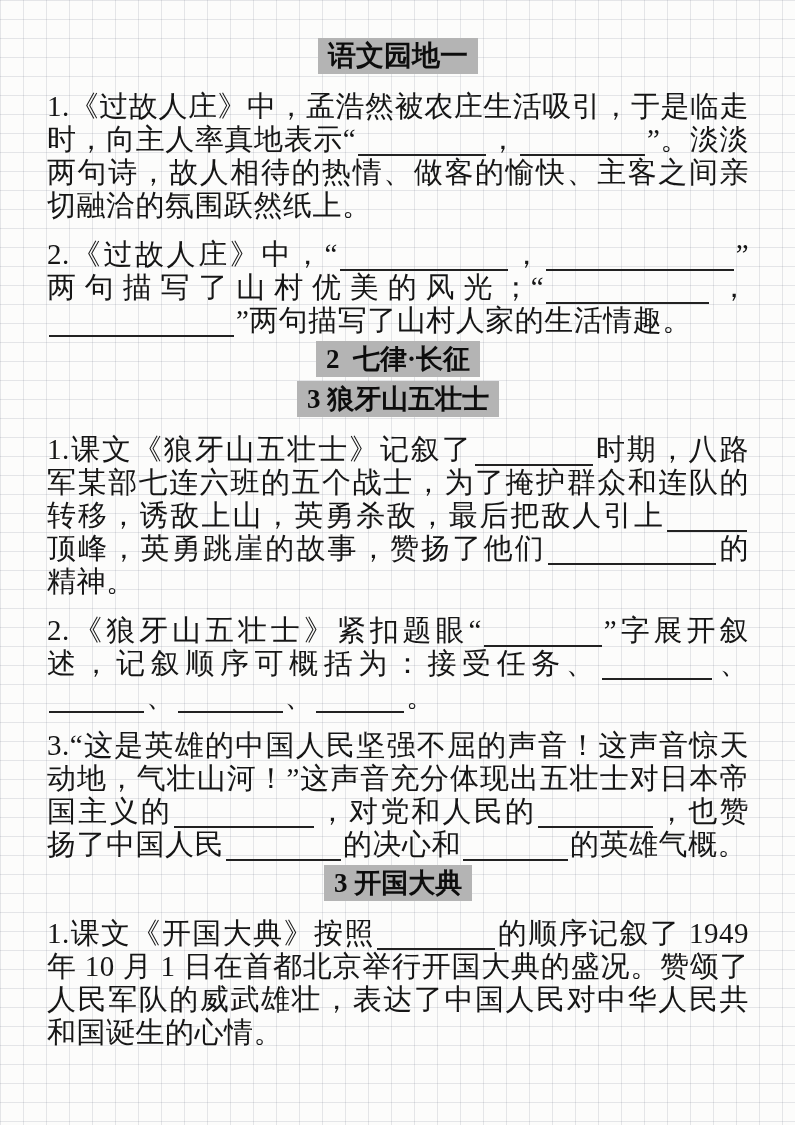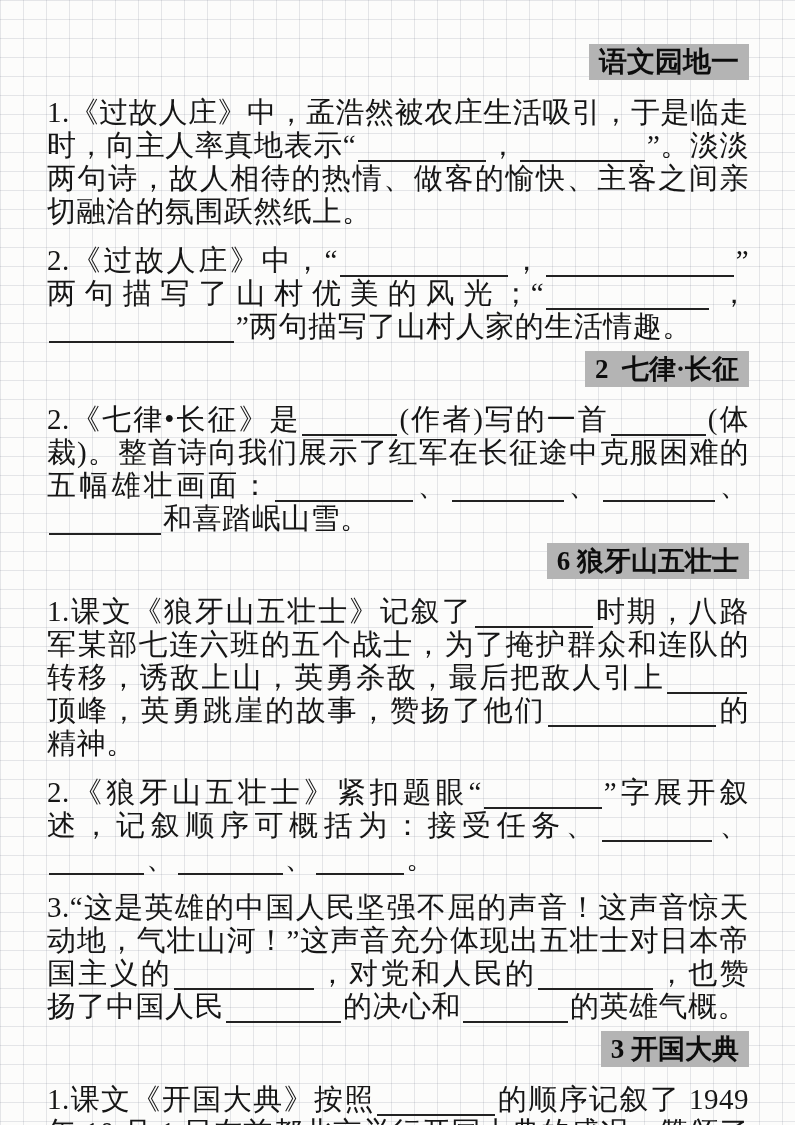--- a/index.html
+++ b/index.html
@@ -25,22 +25,22 @@
       linear-gradient(to right, var(--grid) 1px, transparent 1px),
       linear-gradient(to bottom, var(--grid) 1px, transparent 1px);
     background-size:23px 19px;
   }
   .content{
     position:absolute;
     left:47px;top:36px;
     width:702px;
   }
   .heading-row{
-    text-align:right;
-    margin:8px 0 4px;
+    text-align:center;
+    margin:2px 0 4px;
   }
   .heading{
     display:inline-block;
     background:var(--highlight);
     font-weight:bold;
     font-size:27px;
     line-height:36px;
     padding:0 10px;
     white-space:pre;
     color:#0d0d0d;
@@ -70,21 +70,20 @@
 </style>
 </head>
 <body>
 
 <div class="page">
   <main class="content">
       <div class="heading-row"><div class="heading page-title">语文园地一</div></div>
       <p class="question">1.《过故人庄》中，孟浩然被农庄生活吸引，于是临走时，向主人率真地表示“<span class="blank" style="width: 128px;"></span>，<span class="blank" style="width: 125px;"></span>”。淡淡两句诗，故人相待的热情、做客的愉快、主客之间亲切融洽的氛围跃然纸上。</p>
       <p class="question">2.《过故人庄》中，“<span class="blank" style="width: 168px;"></span>，<span class="blank" style="width: 188px;"></span>”两句描写了山村优美的风光；“<span class="blank" style="width: 163px;"></span>，<span class="blank" style="width: 185px;"></span>”两句描写了山村人家的生活情趣。</p>
       <div class="heading-row"><div class="heading">2  七律·长征</div></div>
-      <p class="question">2.《七律•长征》是<span class="blank" style="width: 95px;"></span>(作者)写的一首<span class="blank" style="width: 95px;"></span>(体裁)。整首诗向我们展示了红军在长征途中克服困难的五幅雄壮画面：<span class="blank" style="width: 138px;"></span>、<span class="blank" style="width: 112px;"></span>、<span class="blank" style="width: 112px;"></span>、<span class="blank" style="width: 112px;"></span>和喜踏岷山雪。</p>
-      <div class="heading-row"><div class="heading">6 狼牙山五壮士</div></div>
+      <div class="heading-row"><div class="heading">3 狼牙山五壮士</div></div>
       <p class="question">1.课文《狼牙山五壮士》记叙了<span class="blank" style="width: 118px;"></span>时期，八路军某部七连六班的五个战士，为了掩护群众和连队的转移，诱敌上山，英勇杀敌，最后把敌人引上<span class="blank" style="width: 80px;"></span>顶峰，英勇跳崖的故事，赞扬了他们<span class="blank" style="width: 168px;"></span>的精神。</p>
       <p class="question">2.《狼牙山五壮士》紧扣题眼“<span class="blank" style="width: 118px;"></span>”字展开叙述，记叙顺序可概括为：接受任务、<span class="blank" style="width: 110px;"></span>、<span class="blank" style="width: 95px;"></span>、<span class="blank" style="width: 105px;"></span>、<span class="blank" style="width: 88px;"></span>。</p>
       <p class="question">3.“这是英雄的中国人民坚强不屈的声音！这声音惊天动地，气壮山河！”这声音充分体现出五壮士对日本帝国主义的<span class="blank" style="width: 140px;"></span>，对党和人民的<span class="blank" style="width: 115px;"></span>，也赞扬了中国人民<span class="blank" style="width: 115px;"></span>的决心和<span class="blank" style="width: 105px;"></span>的英雄气概。</p>
       <div class="heading-row"><div class="heading">3 开国大典</div></div>
       <p class="question">1.课文《开国大典》按照<span class="blank" style="width: 118px;"></span>的顺序记叙了 1949 年 10 月 1 日在首都北京举行开国大典的盛况。赞颂了人民军队的威武雄壮，表达了中国人民对中华人民共和国诞生的心情。</p>
     </main>
 </div>
 
 </body></html>

